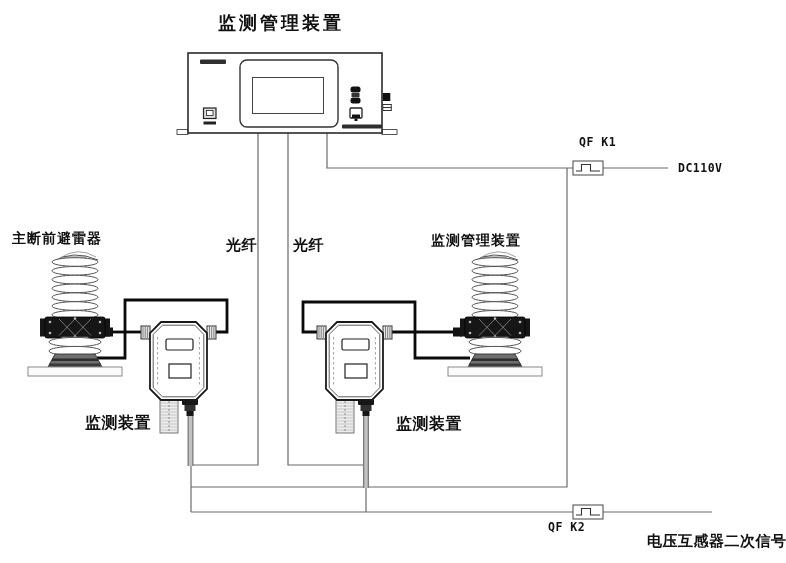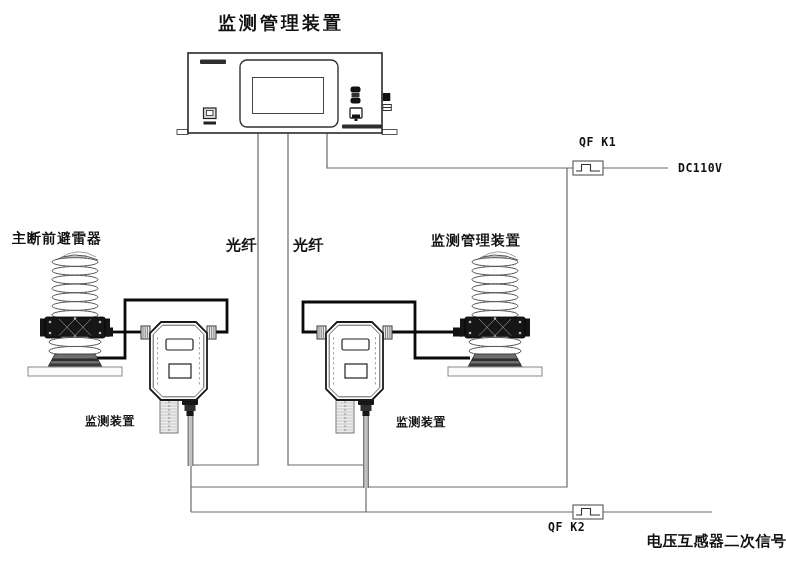--- a/index.html
+++ b/index.html
@@ -4,21 +4,21 @@
 <style>
   html,body{margin:0;padding:0;background:#fff;}
   .stage{position:relative;width:786px;height:563px;background:#fff;overflow:hidden;
          font-family:"Liberation Sans",sans-serif;}
   .stage svg{position:absolute;left:0;top:0;}
   .lbl{position:absolute;line-height:1;color:#111;white-space:nowrap;
        font-family:"Liberation Sans",sans-serif;font-weight:600;}
   .lbl.title{font-size:18px;letter-spacing:3px;}
   .lbl.big{font-size:14px;letter-spacing:1px;}
   .lbl.mid{font-size:15px;letter-spacing:.5px;}
-  .lbl.small{font-size:12px;letter-spacing:.5px;}
+  .lbl.small{font-size:16px;letter-spacing:.5px;}
   .lbl.mono{font-family:"DejaVu Sans Mono",monospace;font-size:11.5px;font-weight:600;letter-spacing:.5px;}
 </style>
 </head>
 <body>
 
 <div class="stage">
 
 <svg width="786" height="563" viewBox="0 0 786 563">
   <defs>
 

